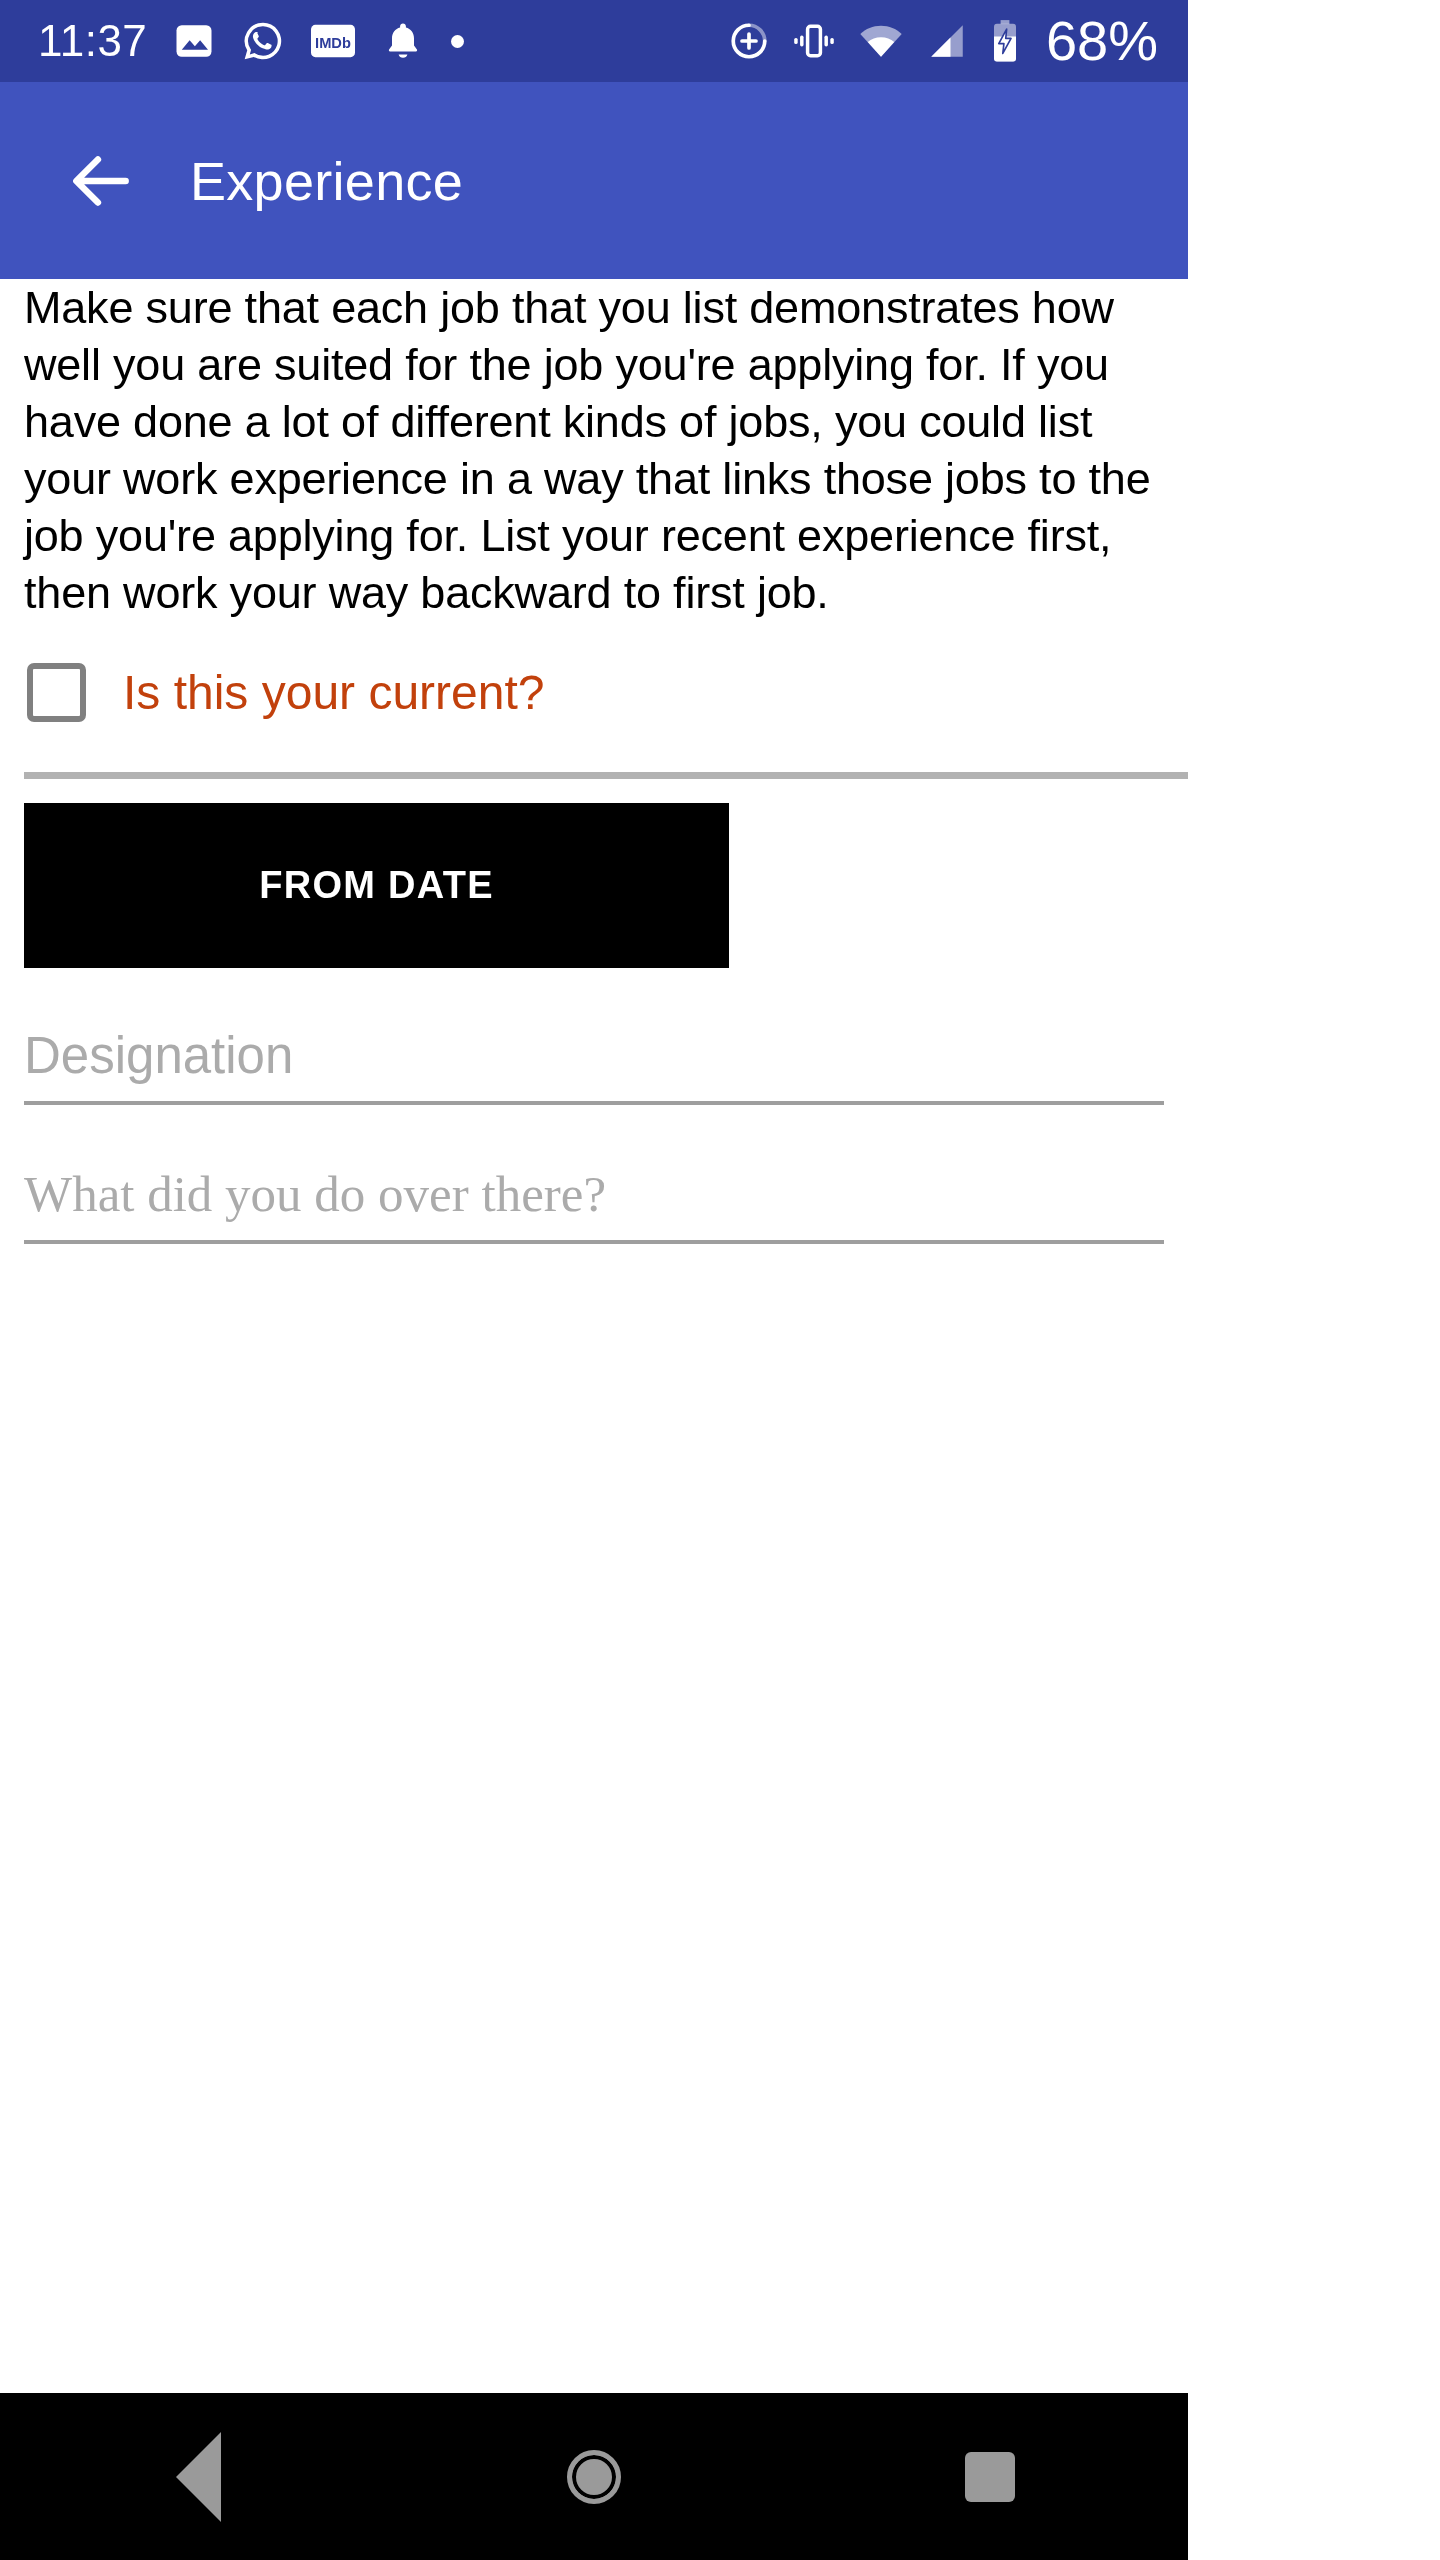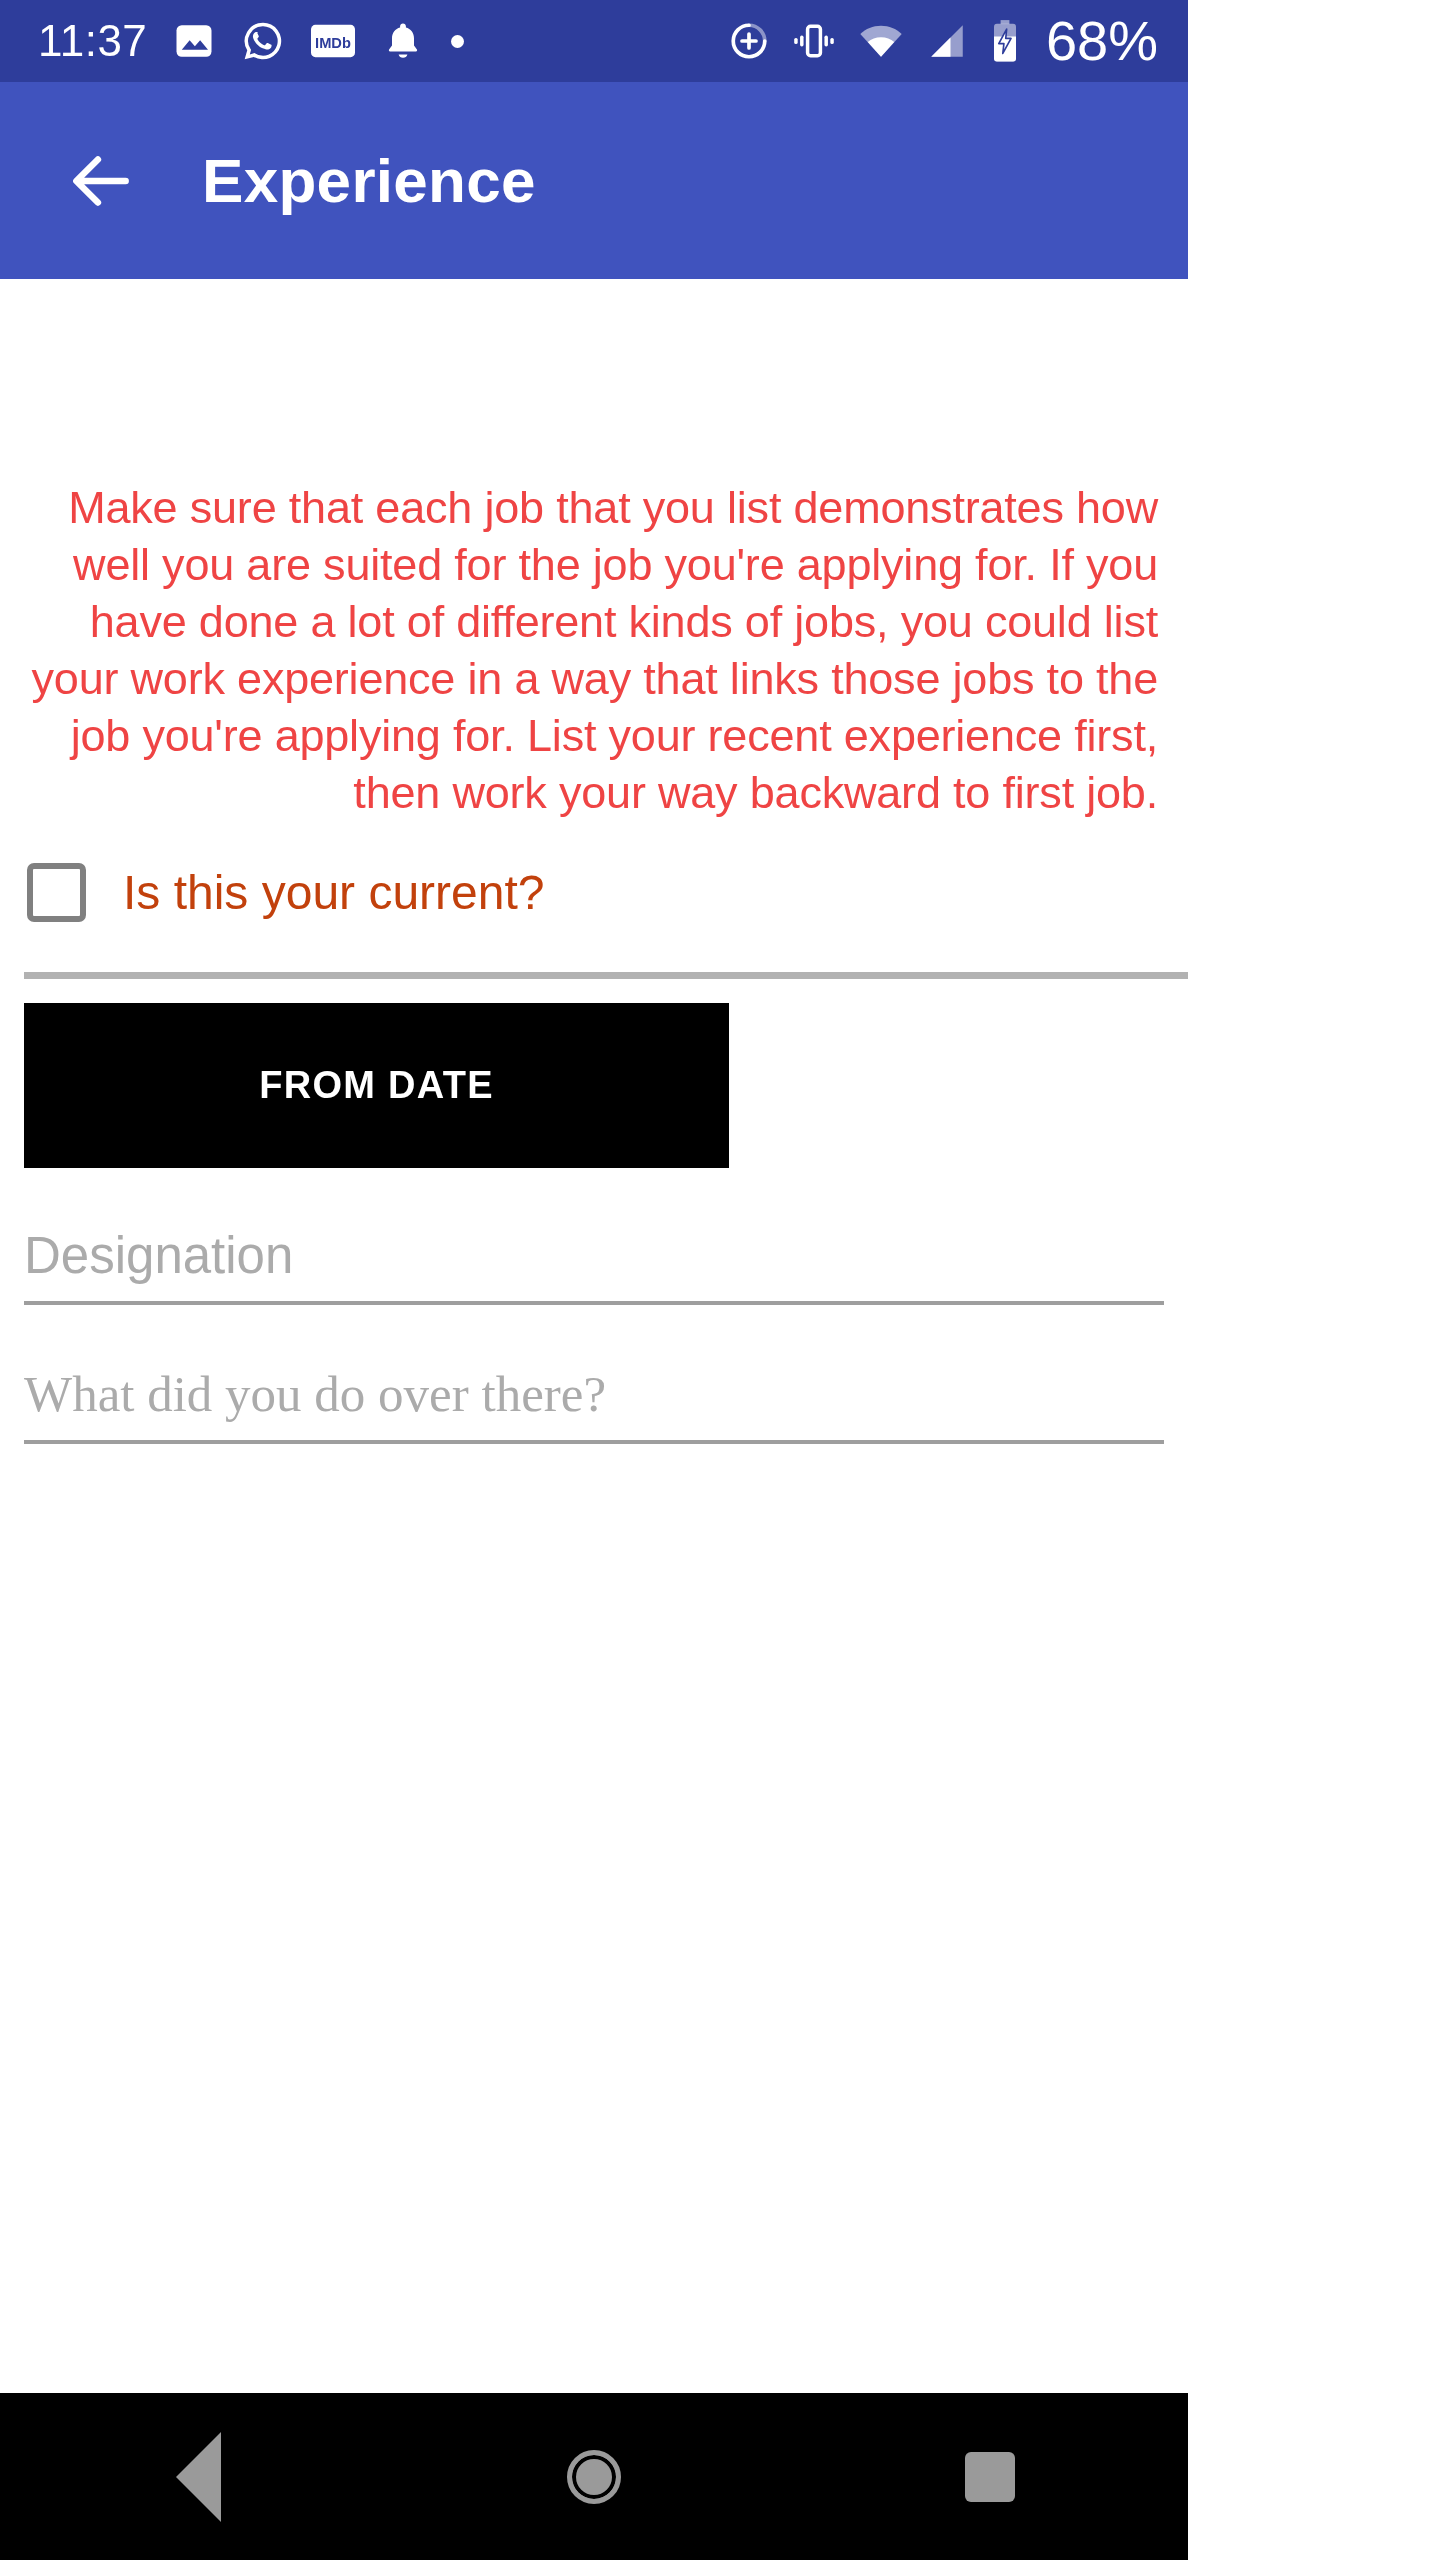--- a/index.html
+++ b/index.html
@@ -72,44 +72,42 @@
   .back-btn {
     width: 90px;
     height: 90px;
     display: flex;
     align-items: center;
     justify-content: center;
     cursor: pointer;
   }
   .app-title {
     color: #ffffff;
-    font-size: 62px;
-    font-weight: bold;
-    margin-left: 56px;
+    font-size: 54px;
+    font-weight: normal;
+    margin-left: 44px;
     letter-spacing: 0.3px;
     white-space: nowrap;
   }
 
   
   .content {
     flex: 1 1 auto;
     position: relative;
     background: #ffffff;
     padding: 0 24px;
     overflow: hidden;
   }
 
   .intro-text {
-    margin-top: 200px;
-    color: #ef4444;
+    color: #000000;
     font-size: 45px;
     line-height: 57px;
     letter-spacing: -0.2px;
     padding-right: 6px;
-    text-align: right;
   }
 
   .checkbox-row {
     margin-top: 42px;
     display: flex;
     align-items: center;
     cursor: pointer;
   }
   .checkbox-box {
     width: 59px;

